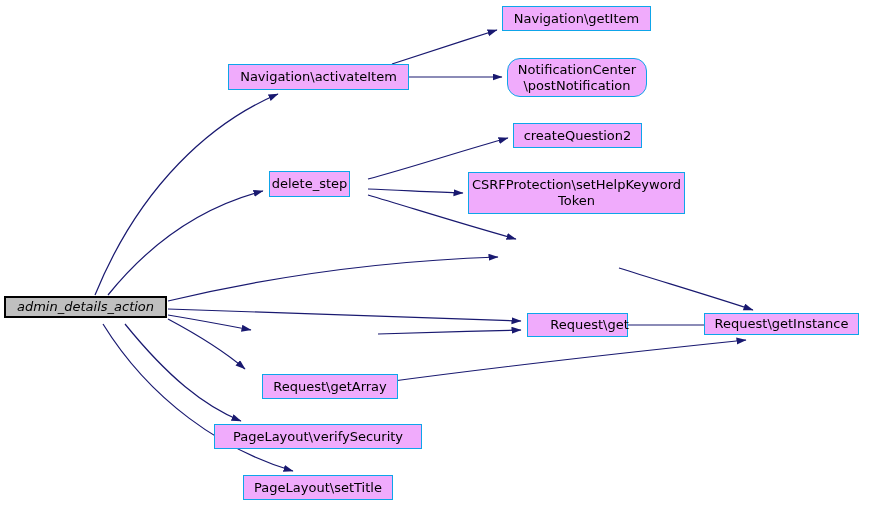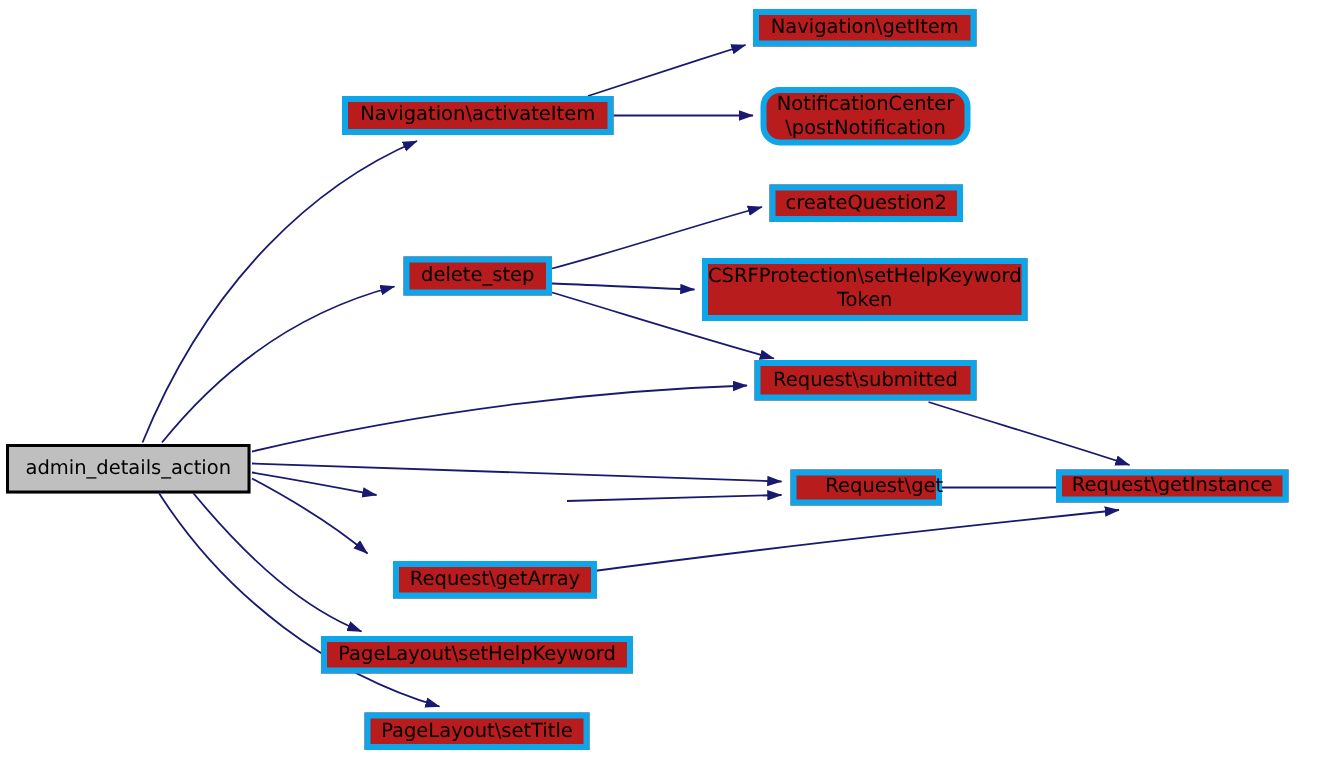--- a/index.html
+++ b/index.html
@@ -18,22 +18,22 @@
   #edges {
     position: absolute;
     left: 0;
     top: 0;
     width: 893px;
     height: 507px;
   }
   .node {
     position: absolute;
     box-sizing: border-box;
-    background: #b91c1c;
-    border: 4px solid #0ea5e9;
+    background: #f0abfc;
+    border: 1px solid #0ea5e9;
     color: #000000;
     font-size: 13px;
     line-height: 16px;
     display: flex;
     align-items: center;
     justify-content: center;
     text-align: center;
     white-space: pre-line;
     cursor: pointer;
     z-index: 2;
@@ -72,42 +72,41 @@
     <path class="edge" d="M 409,77 C 440,77 470,77 502,77" marker-end="url(#arrow)"></path>
     <path class="edge" d="M 368,179 C 410,168 464,150 508,138" marker-end="url(#arrow)"></path>
     <path class="edge" d="M 368,189 C 398,190 430,192 463,193" marker-end="url(#arrow)"></path>
     <path class="edge" d="M 368,195 C 412,208 462,224 516,239" marker-end="url(#arrow)"></path>
     <path class="edge" d="M 619,268 C 660,281 714,297 753,310" marker-end="url(#arrow)"></path>
     <path class="edge" d="M 378,334 C 420,333 474,331 521,330" marker-end="url(#arrow)"></path>
     <path class="edge" d="M 628,325 C 660,325 695,325 728,325" marker-end="url(#arrow)"></path>
     <path class="edge" d="M 386,382 C 490,368 640,351 746,340" marker-end="url(#arrow)"></path>
   </svg>
 
-  <div class="node highlight" style="left:4px; top:296px; width:163px; height:33px;">admin_details_action</div>
+  <div class="node highlight" style="left:4px; top:296px; width:163px; height:22px;font-style:italic;">admin_details_action</div>
 
   <div class="node" style="left:228px; top:64px; width:181px; height:26px;">Navigation\activateItem</div>
 
   <div class="node" style="left:502px; top:6px; width:149px; height:25px;">Navigation\getItem</div>
 
   <div class="node" style="left:507px; top:58px; width:140px; height:39px;border-radius:13px;">NotificationCenter
 \postNotification</div>
 
-  <div class="node" style="left:269px; top:171px; width:99px; height:26px;">delete_step</div>
+  <div class="node" style="left:269px; top:171px; width:81px; height:26px;">delete_step</div>
 
   <div class="node" style="left:513px; top:123px; width:129px; height:25px;">createQuestion2</div>
 
   <div class="node" style="left:468px; top:172px; width:217px; height:42px;">CSRFProtection\setHelpKeyword
 Token</div>
 
-  <div class="node" style="left:503px; top:240px; width:148px; height:27px;">Request\submitted</div>
 
   <div class="node" style="left:527px; top:313px; width:101px; height:24px;padding-left:24px;">Request\get</div>
 
   <div class="node" style="left:704px; top:313px; width:155px; height:22px;">Request\getInstance</div>
 
 
   <div class="node" style="left:262px; top:374px; width:136px; height:25px;">Request\getArray</div>
 
-  <div class="node" style="left:214px; top:424px; width:208px; height:25px;">PageLayout\setHelpKeyword</div>
+  <div class="node" style="left:214px; top:424px; width:208px; height:25px;">PageLayout\verifySecurity</div>
 
   <div class="node" style="left:243px; top:475px; width:150px; height:25px;">PageLayout\setTitle</div>
 
 </div>
 
 </body></html>

